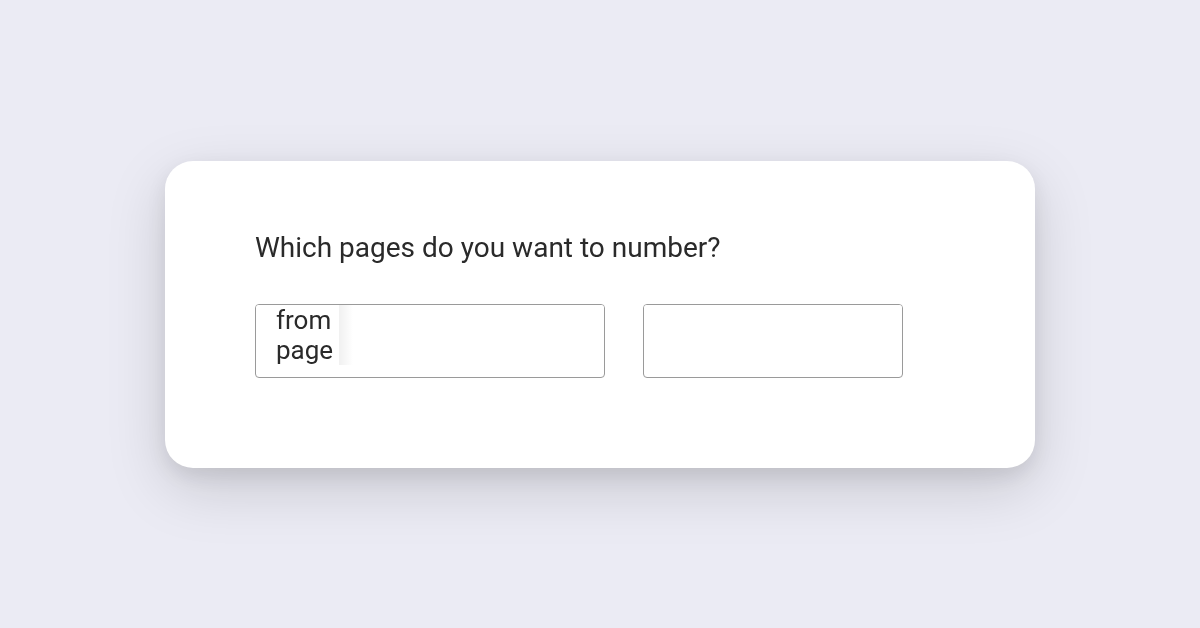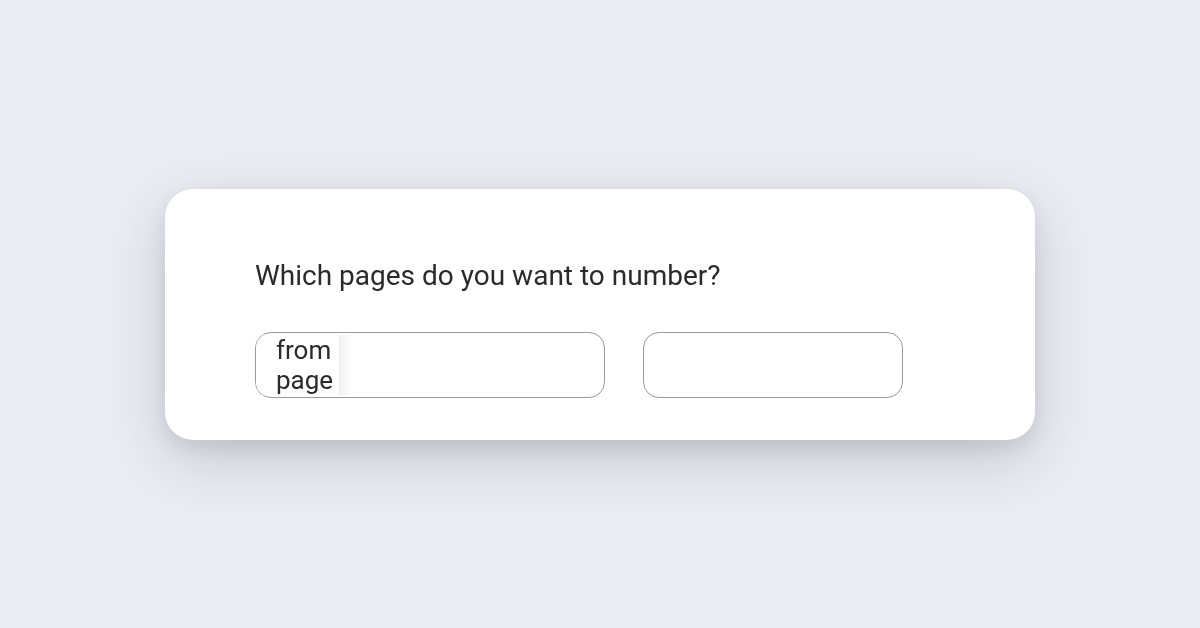--- a/index.html
+++ b/index.html
@@ -14,39 +14,39 @@
       display: flex;
       align-items: center;
       justify-content: center;
       font-family: -apple-system, BlinkMacSystemFont, "Segoe UI", Roboto, sans-serif;
     }
     .card {
       width: 870px;
       background: #ffffff;
       border-radius: 28px;
       box-shadow: 0 20px 60px rgba(0,0,0,0.15), 0 8px 20px rgba(0,0,0,0.08);
-      padding: 70px 90px 42px 90px;
+      padding: 70px 90px 90px 90px;
     }
     .prompt {
       font-size: 28px;
       color: #2a2a2a;
       font-weight: 400;
       margin-bottom: 40px;
     }
     .fields {
       display: flex;
       gap: 38px;
     }
     .field {
       display: flex;
-      align-items: center;
+      align-items: flex-start;
       border: 1.5px solid #9a9a9a;
-      border-radius: 16px;
+      border-radius: 4px;
       overflow: hidden;
-      height: 66px;
+      height: 74px;
       background: #ffffff;
     }
     .field-from {
       width: 350px;
     }
     .field-to {
       width: 260px;
     }
     .field-label {
       display: flex;

